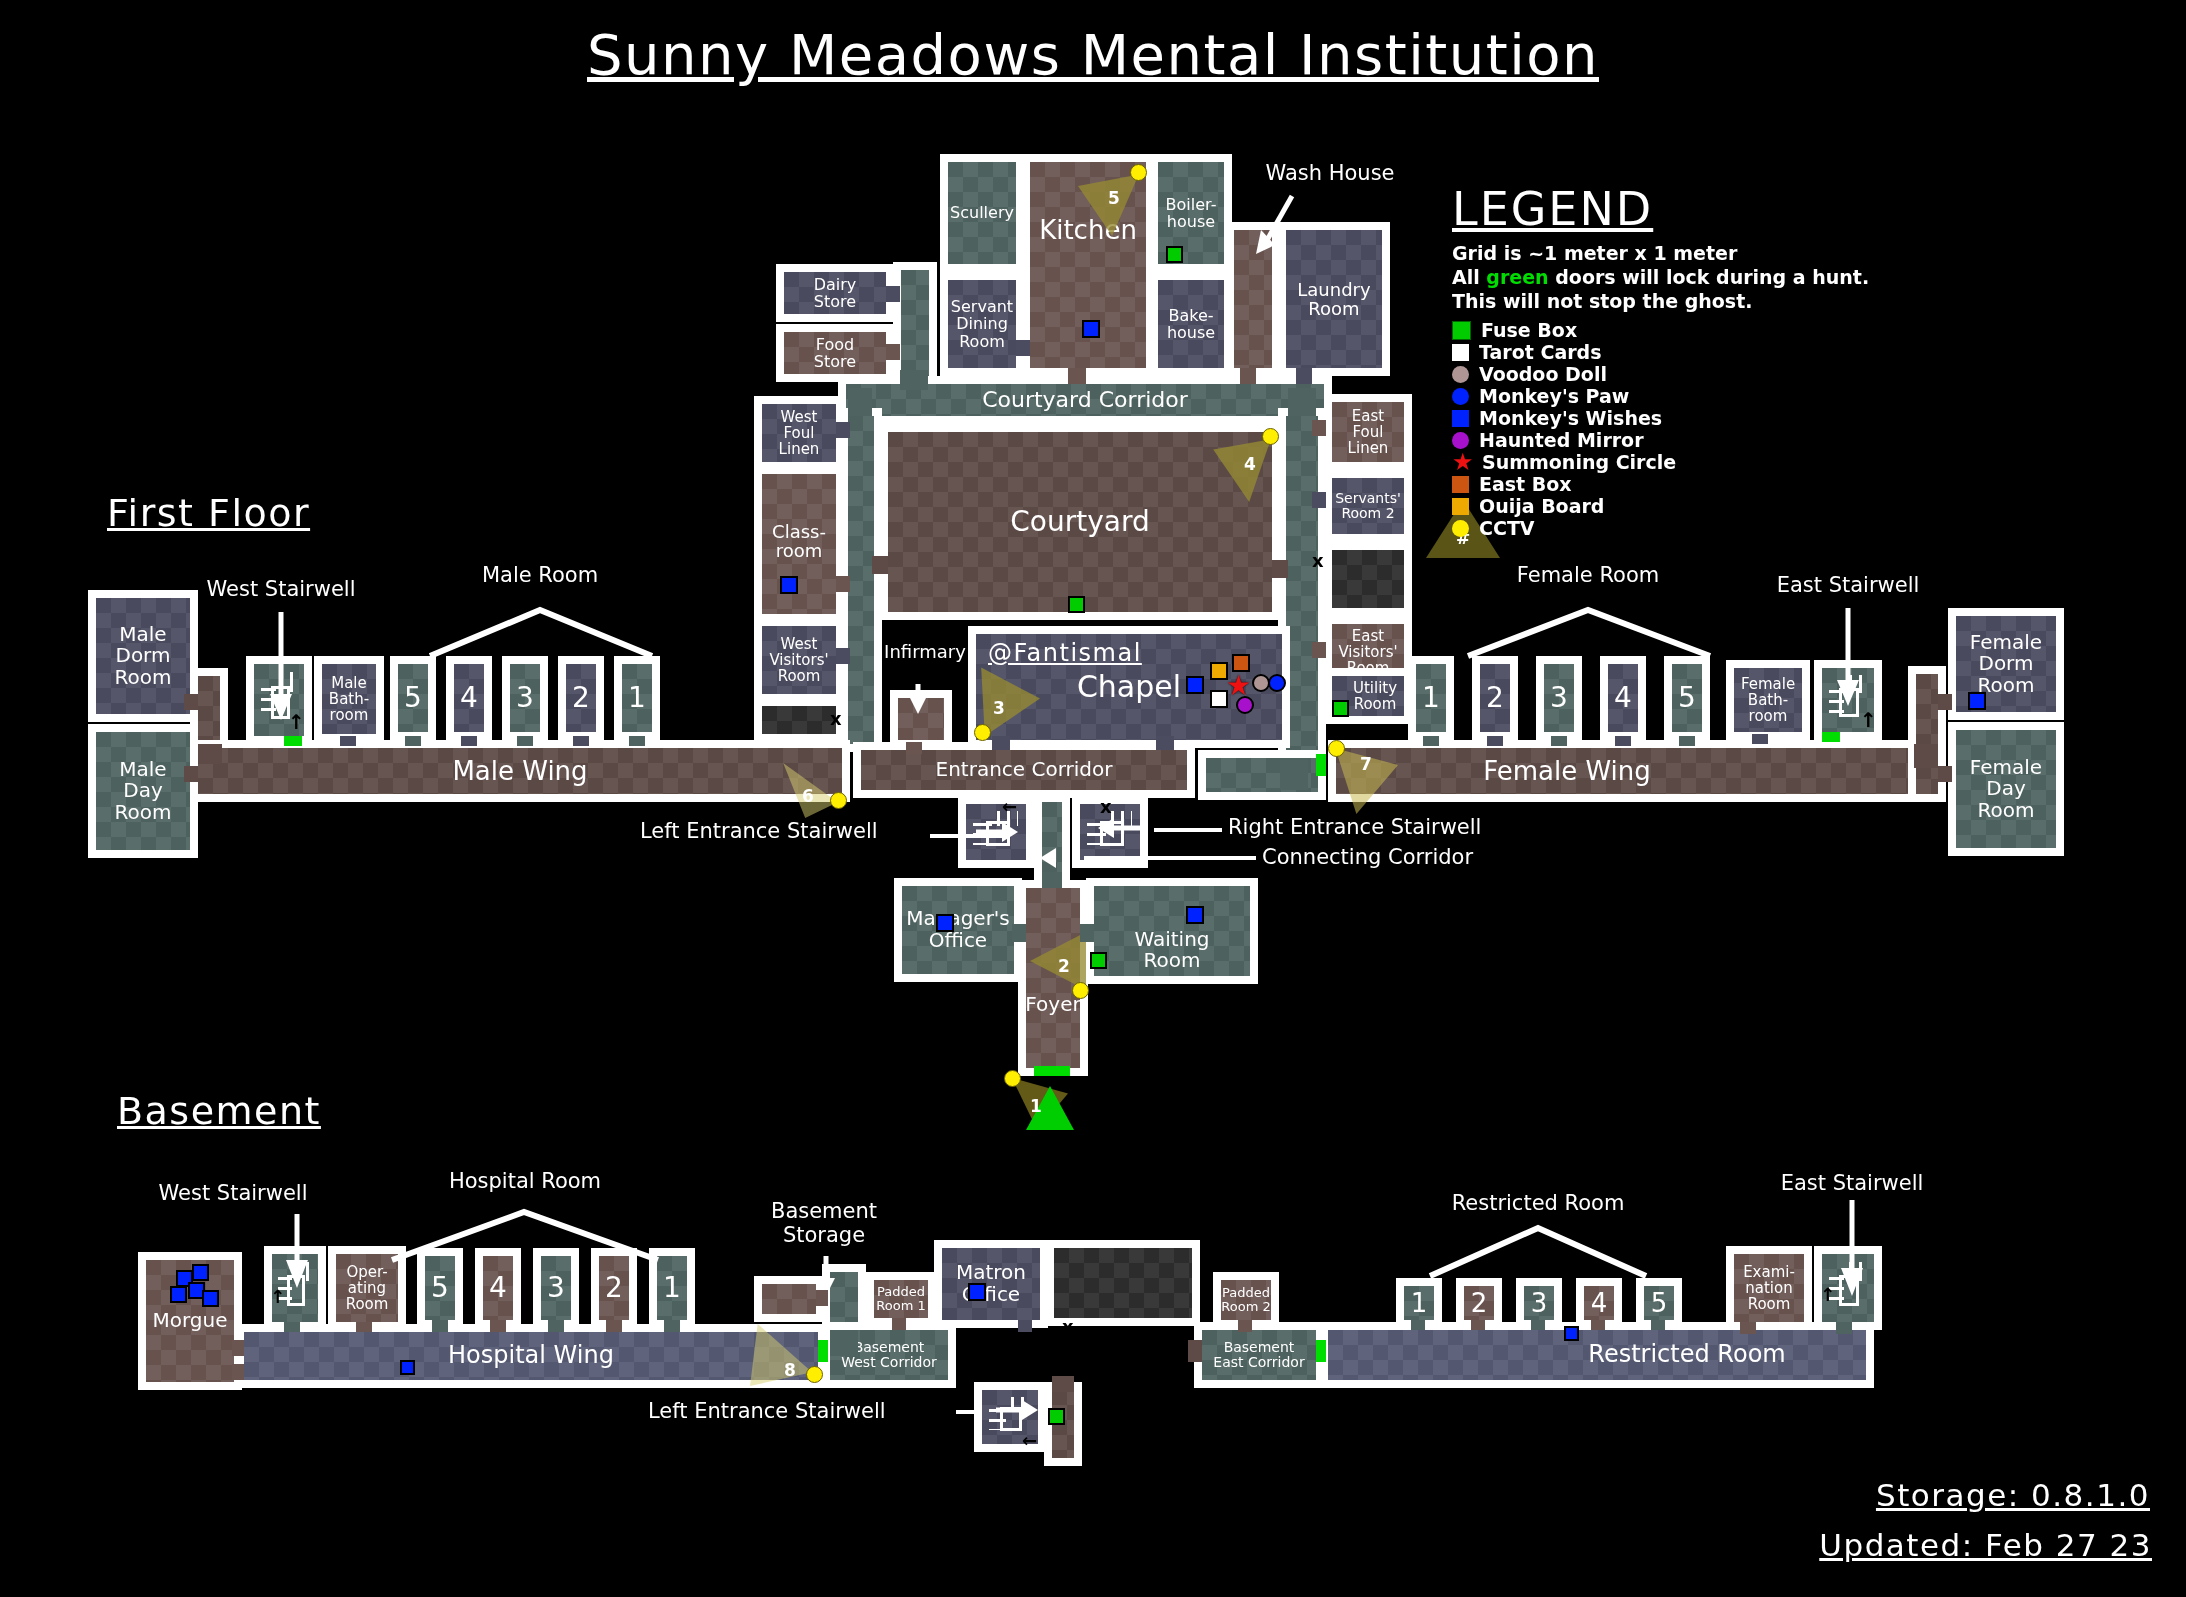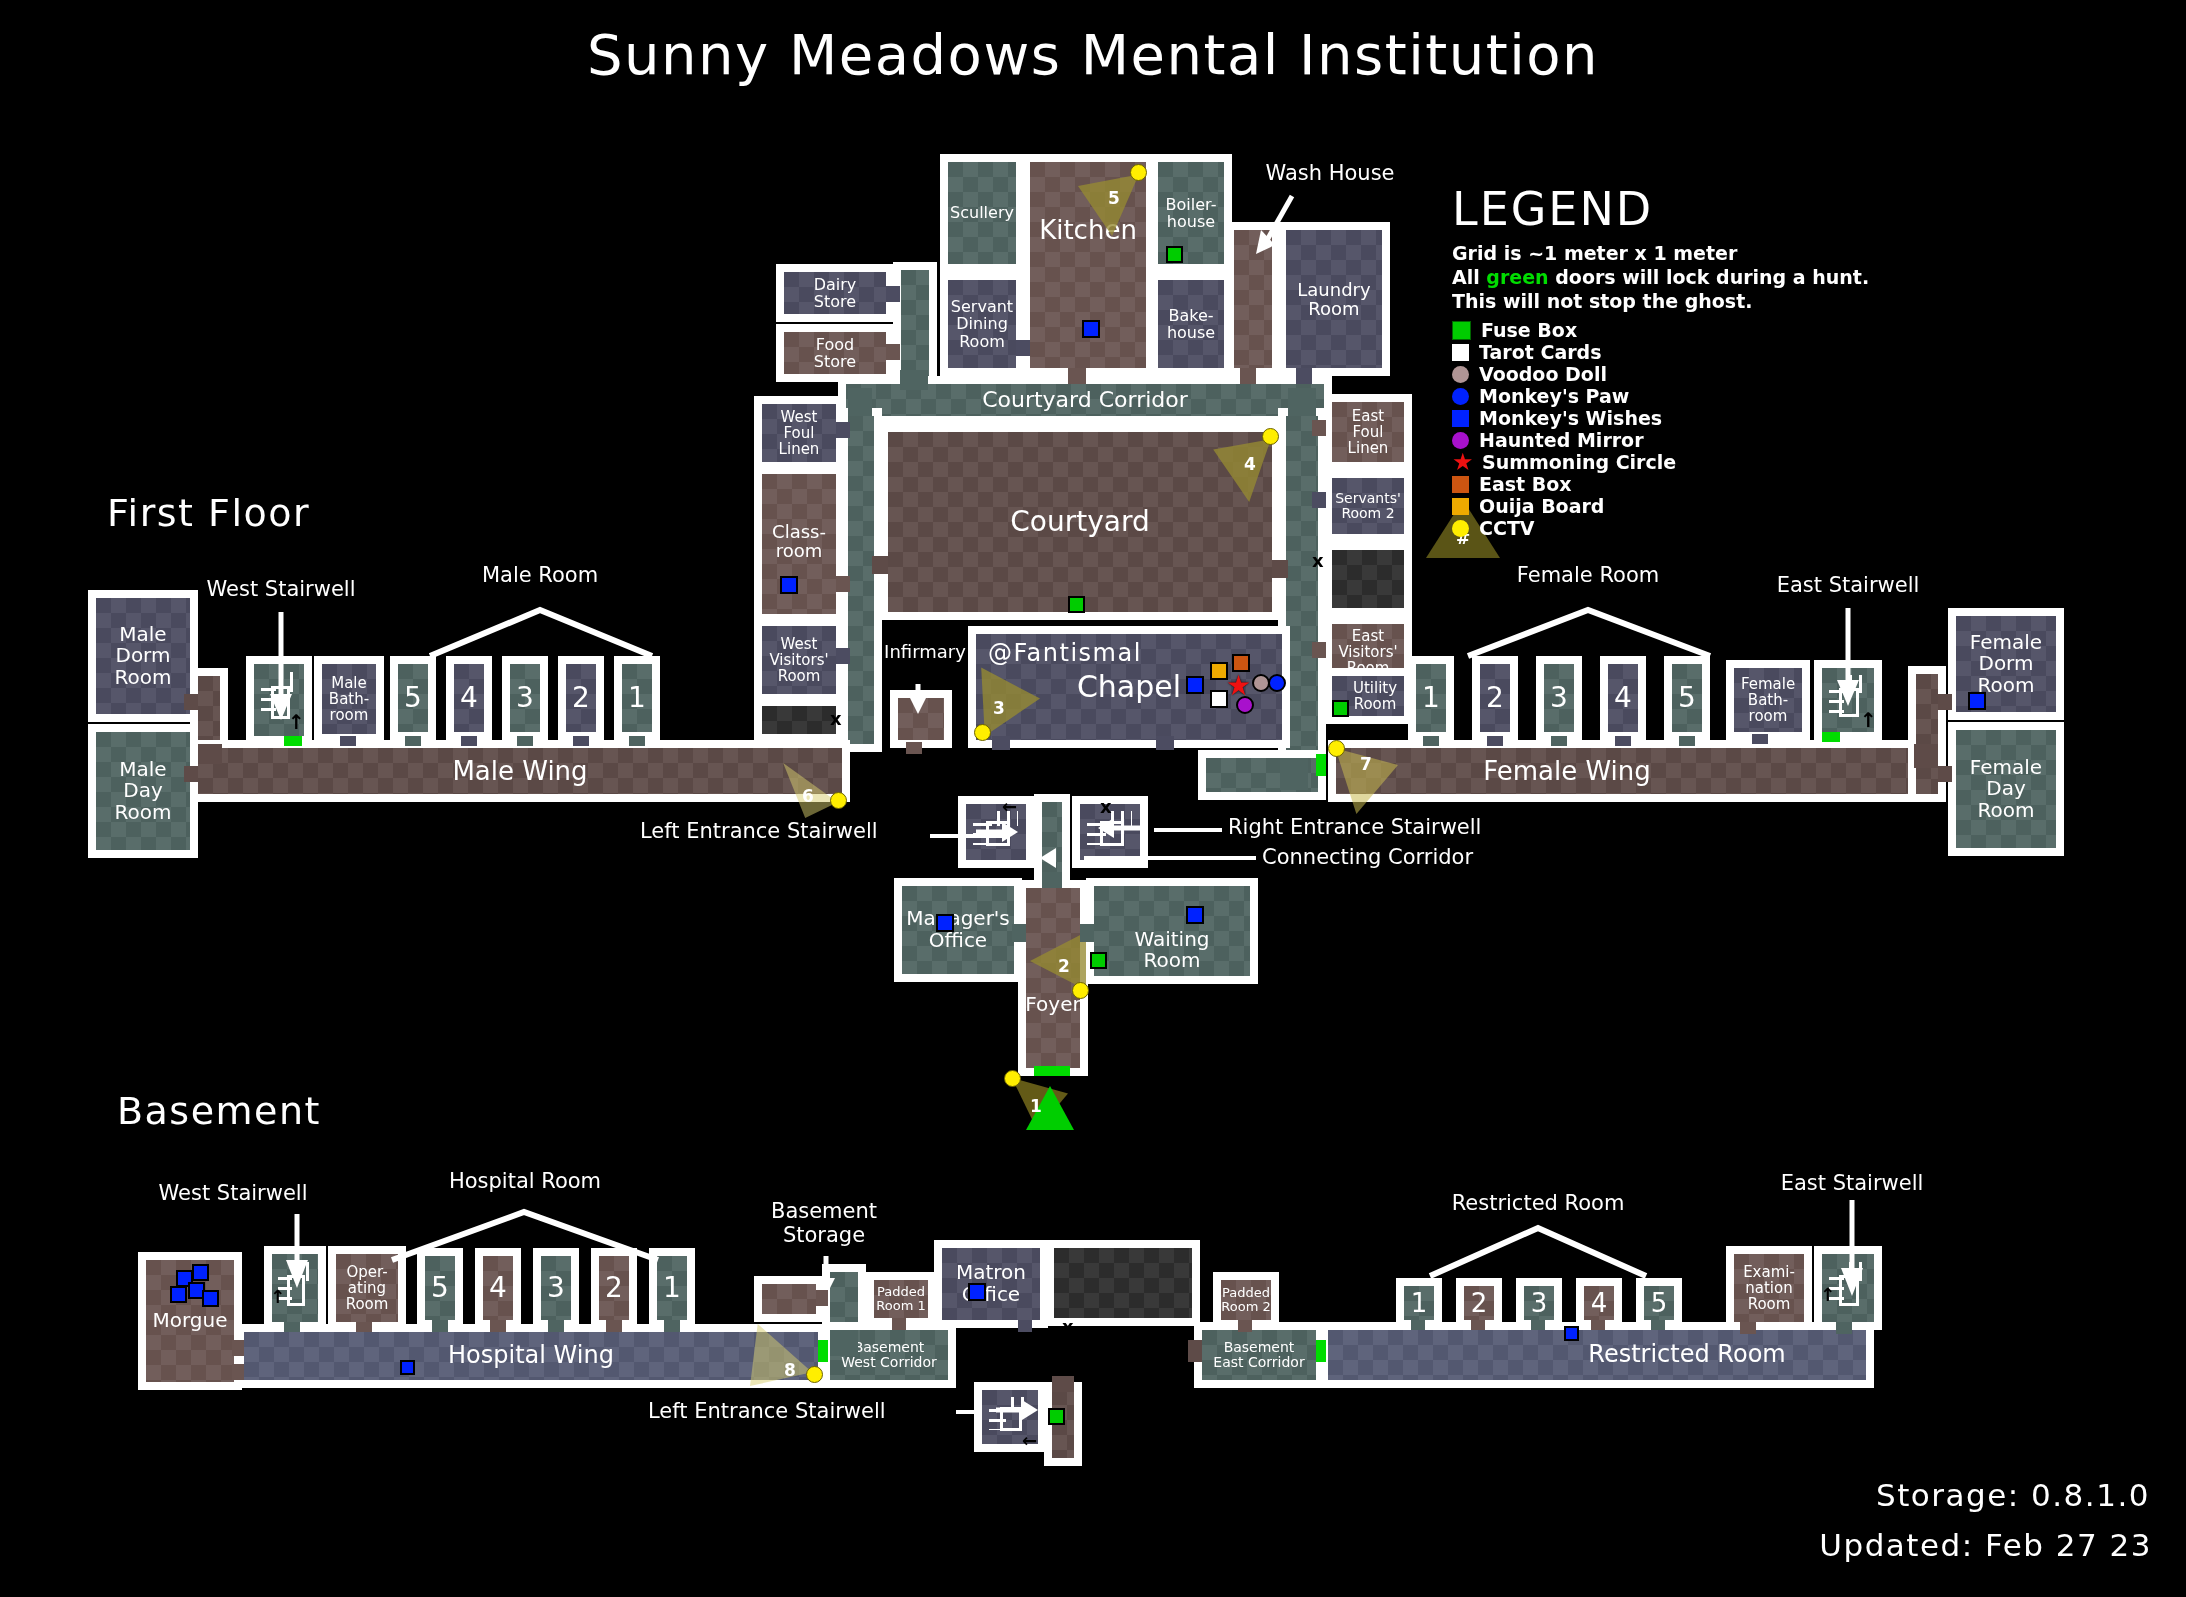--- a/index.html
+++ b/index.html
@@ -9,21 +9,21 @@
         align-items:center;justify-content:center;text-align:center;white-space:pre-line;
         line-height:1.08;font-size:16px;z-index:1;}
   .ck{background-image:repeating-conic-gradient(rgba(255,255,255,0.055) 0% 25%, rgba(0,0,0,0.03) 0% 50%);
       background-size:30px 30px;}
   .c-br{background-color:#6a5551;} .c-brd{background-color:#5e4b48;}
   .c-tl{background-color:#4f6461;} .c-bl{background-color:#4c4c61;}
   .c-dk{background-color:#2d2d2d;} .c-bb{background-color:#565b74;}
   .nob{border:none;}
   .lbl{position:absolute;white-space:pre-line;text-align:center;line-height:1.12;z-index:9;}
   .cc{transform:translateX(-50%);}
-  .hand{letter-spacing:1.5px;}
+  .hand{letter-spacing:1.5px;text-decoration:underline;}
   .tab{position:absolute;z-index:5;}
   .patch{position:absolute;z-index:4;}
   .fuse{position:absolute;z-index:6;border:2px solid #000;box-sizing:border-box;width:17px;height:17px;}
   .gdoor{position:absolute;z-index:6;background:#00dd00;}
   .dot{position:absolute;z-index:7;width:17px;height:17px;border-radius:50%;border:1px solid #6b6200;box-sizing:border-box;}
   .cone{position:absolute;z-index:4;}
   .camnum{position:absolute;z-index:8;font-weight:bold;font-size:17px;color:#fff;}
   .itm{position:absolute;z-index:7;box-sizing:border-box;width:18px;height:18px;border:2px solid #000;}
   .ci{border-radius:50%;}
   .star{position:absolute;z-index:7;font-size:28px;line-height:1;text-shadow:0 0 2px #000;}
@@ -207,20 +207,21 @@
   <div class="itm ci" style="left: 1268px; top: 674px; background-color: rgb(0, 34, 255);"></div>
   <div class="cone" style="left:980px;top:664px;width:60px;height:72px;background:rgba(150,138,50,.78);clip-path:polygon(8% 100%,2% 5%,100% 48%);"></div>
   <div class="camnum" style="left:993px;top:698px;">3</div>
   <div class="dot" style="left: 974px; top: 724px; background-color: rgb(255, 238, 0);"></div>
   <div class="tab c-bl" style="left:992px;top:736px;width:18px;height:14px;"></div>
   <div class="tab c-bl" style="left:1156px;top:736px;width:18px;height:14px;"></div>
 
   <div class="room ck c-brd" style="left:190px;top:668px;width:38px;height:88px;"></div>
   <div class="room ck c-brd fs26" style="left:190px;top:740px;width:660px;height:62px;">Male Wing</div>
   <div class="patch c-brd nob" style="left:198px;top:744px;width:24px;height:20px;"></div>
+  <div class="room ck c-brd fs20" style="left:853px;top:742px;width:342px;height:56px;">Entrance Corridor</div>
   <div class="room ck c-tl" style="left:1198px;top:750px;width:128px;height:50px;"></div>
   <div class="patch c-tl nob" style="left:1280px;top:758px;width:28px;height:32px;"></div>
   <div class="room ck c-brd fs26" style="left:1328px;top:740px;width:618px;height:62px;padding-right:140px;">Female Wing</div>
   <div class="room ck c-brd" style="left:1908px;top:666px;width:38px;height:136px;"></div>
   <div class="patch c-brd nob" style="left:1914px;top:744px;width:24px;height:24px;"></div>
 
   <div class="cone" style="left:782px;top:762px;width:58px;height:56px;background:rgba(215,205,110,.5);clip-path:polygon(96% 72%,2% 2%,40% 100%);"></div>
   <div class="camnum" style="left:802px;top:786px;">6</div>
   <div class="dot" style="left: 830px; top: 792px; background-color: rgb(255, 238, 0);"></div>
 

